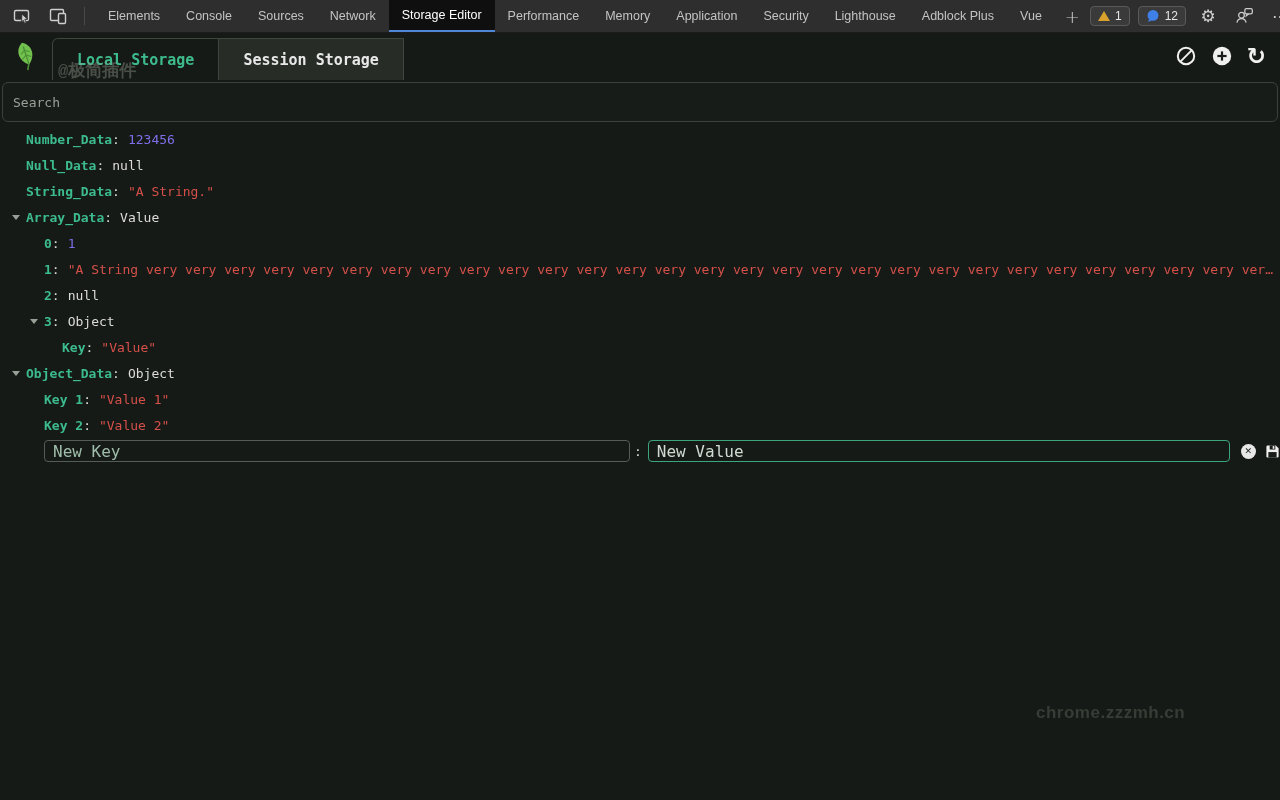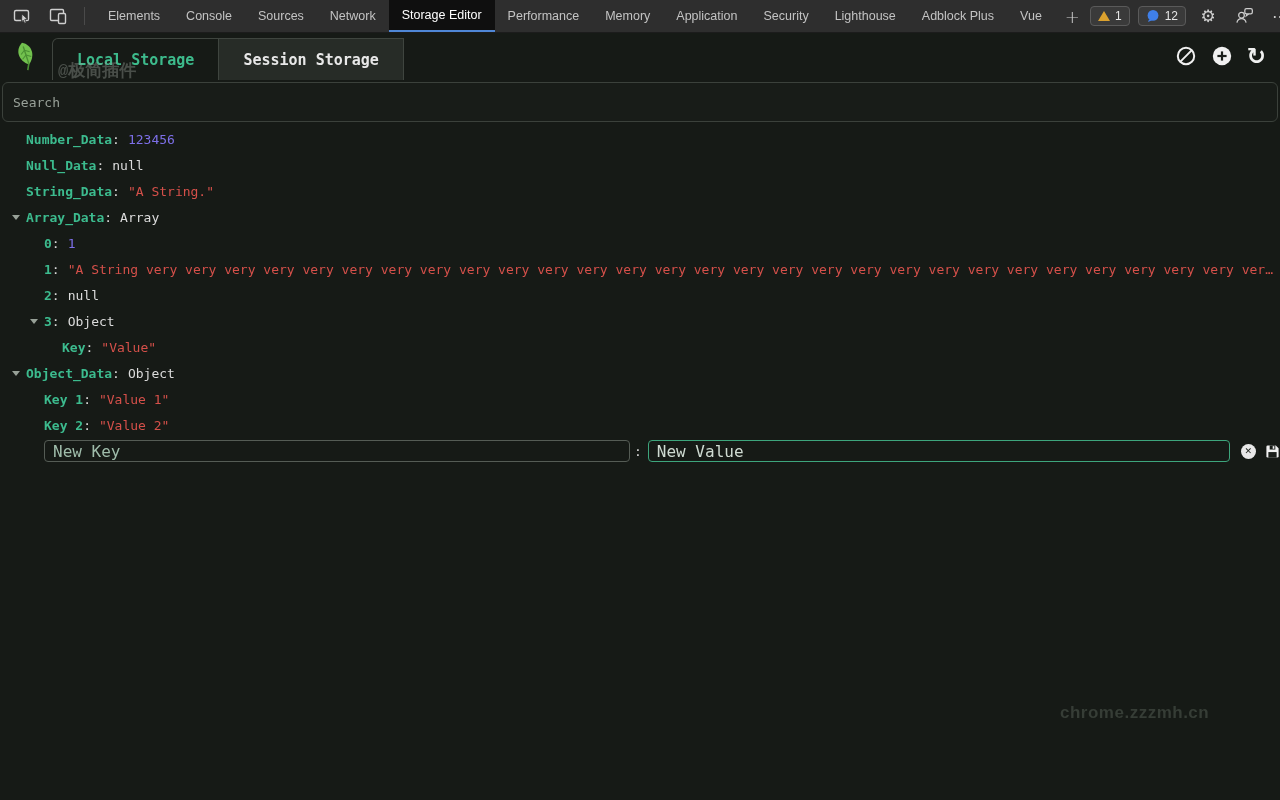--- a/index.html
+++ b/index.html
@@ -90,21 +90,21 @@
   .ed-value::placeholder{ color:#cfdbd2; }
   .ed-actions{ display:flex; align-items:center; gap:9px; margin-left:11px; }
   .cancel-circle{
     width:15px; height:15px; border-radius:50%; background:#e8e8e8; color:#20251f;
     display:flex; align-items:center; justify-content:center; font-size:9px; font-weight:bold; cursor:pointer;
     font-family:"DejaVu Sans", sans-serif;
   }
 
   
   .wm-corner{
-    position:absolute; left:1060px; top:703px; font-size:17px; font-weight:bold;
+    position:absolute; left:1036px; top:703px; font-size:17px; font-weight:bold;
     color:#363d36; letter-spacing:0.5px;
   }
 
   svg{ display:block; }
 </style>
 </head>
 <body>
 
 <div class="dt-toolbar">
   <div class="dt-icons">
@@ -205,21 +205,21 @@
 </div>
 
 <div class="search-wrap">
   <input class="search-input" type="text" placeholder="Search" style="">
 </div>
 
 <div class="tree">
     <div class="row" style="padding-left: 10px;"><span class="caret hidden"></span><span class="k">Number_Data</span><span class="colon">:</span><span class="v number">123456</span></div>
     <div class="row" style="padding-left: 10px;"><span class="caret hidden"></span><span class="k">Null_Data</span><span class="colon">:</span><span class="v plain">null</span></div>
     <div class="row" style="padding-left: 10px;"><span class="caret hidden"></span><span class="k">String_Data</span><span class="colon">:</span><span class="v string">"A String."</span></div>
-    <div class="row" style="padding-left: 10px;"><span class="caret"></span><span class="k">Array_Data</span><span class="colon">:</span><span class="v plain">Array</span></div>
+    <div class="row" style="padding-left: 10px;"><span class="caret"></span><span class="k">Array_Data</span><span class="colon">:</span><span class="v plain">Value</span></div>
     <div class="row" style="padding-left: 28px;"><span class="caret hidden"></span><span class="k">0</span><span class="colon">:</span><span class="v number">1</span></div>
     <div class="row" style="padding-left: 28px;"><span class="caret hidden"></span><span class="k">1</span><span class="colon">:</span><span class="v string">"A String very very very very very very very very very very very very very very very very very very very very very very very very very very very very very very very very very very very very very very very very long string."</span></div>
     <div class="row" style="padding-left: 28px;"><span class="caret hidden"></span><span class="k">2</span><span class="colon">:</span><span class="v plain">null</span></div>
     <div class="row" style="padding-left: 28px;"><span class="caret"></span><span class="k">3</span><span class="colon">:</span><span class="v plain">Object</span></div>
     <div class="row" style="padding-left: 46px;"><span class="caret hidden"></span><span class="k">Key</span><span class="colon">:</span><span class="v string">"Value"</span></div>
     <div class="row" style="padding-left: 10px;"><span class="caret"></span><span class="k">Object_Data</span><span class="colon">:</span><span class="v plain">Object</span></div>
     <div class="row" style="padding-left: 28px;"><span class="caret hidden"></span><span class="k">Key 1</span><span class="colon">:</span><span class="v string">"Value 1"</span></div>
     <div class="row" style="padding-left: 28px; text-align: center;"><span class="caret hidden"></span><span class="k">Key 2</span><span class="colon">:</span><span class="v string">"Value 2"</span></div>
   </div>
 

